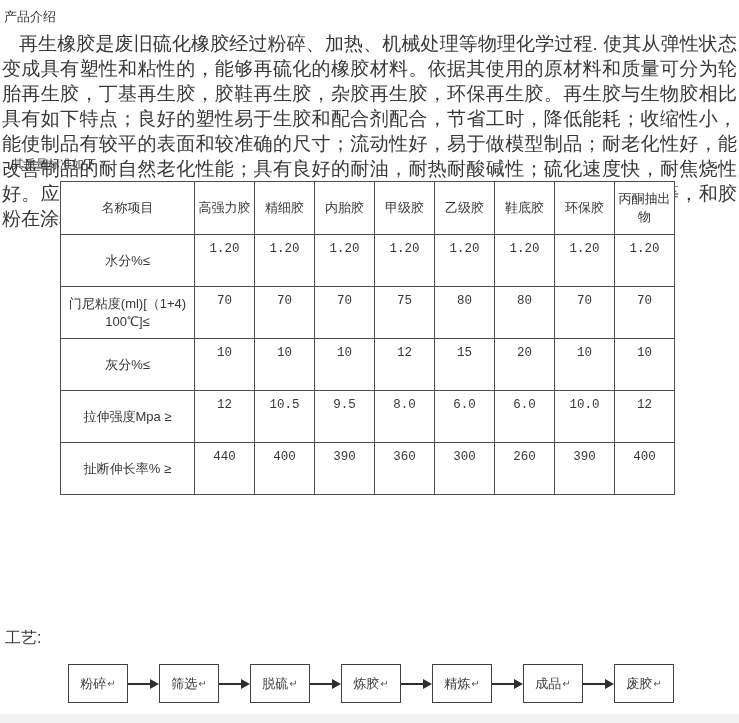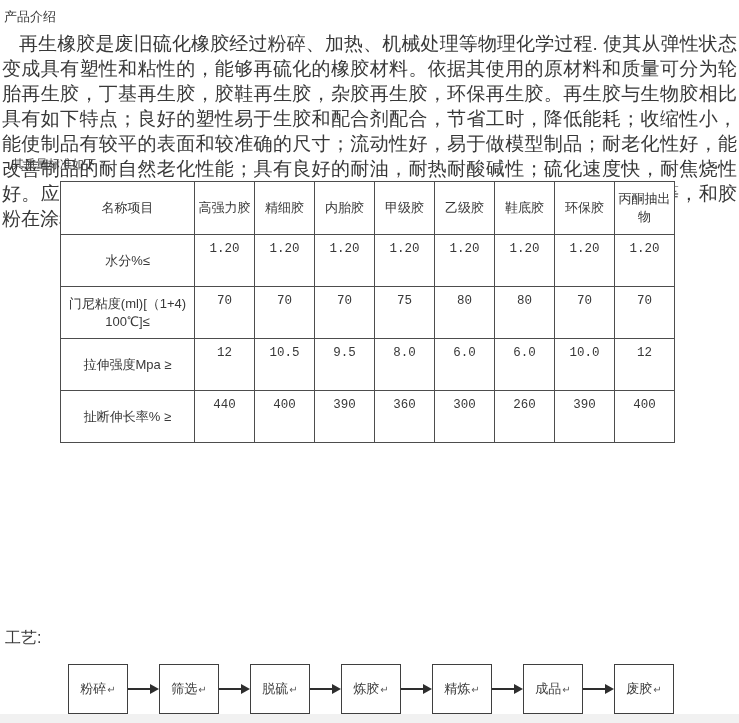--- a/index.html
+++ b/index.html
@@ -34,21 +34,21 @@
   td.label { vertical-align: middle; }
   td.value {
     vertical-align: top; padding-top: 7px;
     font-family: "Liberation Mono", monospace; font-size: 12.5px;
   }
 
   .process-label { position: absolute; left: 5px; top: 628px; font-size: 16px; }
 
   .flow { position: absolute; left: 68px; top: 664px; display: flex; align-items: center; }
   .flow-box {
-    width: 60px; height: 50px; box-sizing: border-box;
+    width: 60px; height: 39px; box-sizing: border-box;
     border: 1px solid #3f3f3f; background: #fff;
     display: flex; align-items: center; justify-content: center;
     font-size: 13px; flex: none;
   }
   .flow-box .mark { font-size: 10px; color: #5a5a5a; margin-left: 1px; }
   .flow-arrow { width: 31px; height: 10px; display: flex; align-items: center; flex: none; }
   .flow-arrow .line { flex: 1; height: 2px; background: #2e2e2e; }
   .flow-arrow .head {
     width: 0; height: 0;
     border-left: 9px solid #2e2e2e;
@@ -111,20 +111,31 @@
         <td class="value">70</td>
         <td class="value">70</td>
         <td class="value">70</td>
         <td class="value">75</td>
         <td class="value">80</td>
         <td class="value">80</td>
         <td class="value">70</td>
         <td class="value">70</td>
       </tr>
       <tr>
+        <td class="label">灰分%≤</td>
+        <td class="value">10</td>
+        <td class="value">10</td>
+        <td class="value">10</td>
+        <td class="value">12</td>
+        <td class="value">15</td>
+        <td class="value">20</td>
+        <td class="value">10</td>
+        <td class="value">10</td>
+      </tr>
+      <tr>
         <td class="label">拉伸强度Mpa ≥</td>
         <td class="value">12</td>
         <td class="value">10.5</td>
         <td class="value">9.5</td>
         <td class="value">8.0</td>
         <td class="value">6.0</td>
         <td class="value">6.0</td>
         <td class="value">10.0</td>
         <td class="value">12</td>
       </tr>

